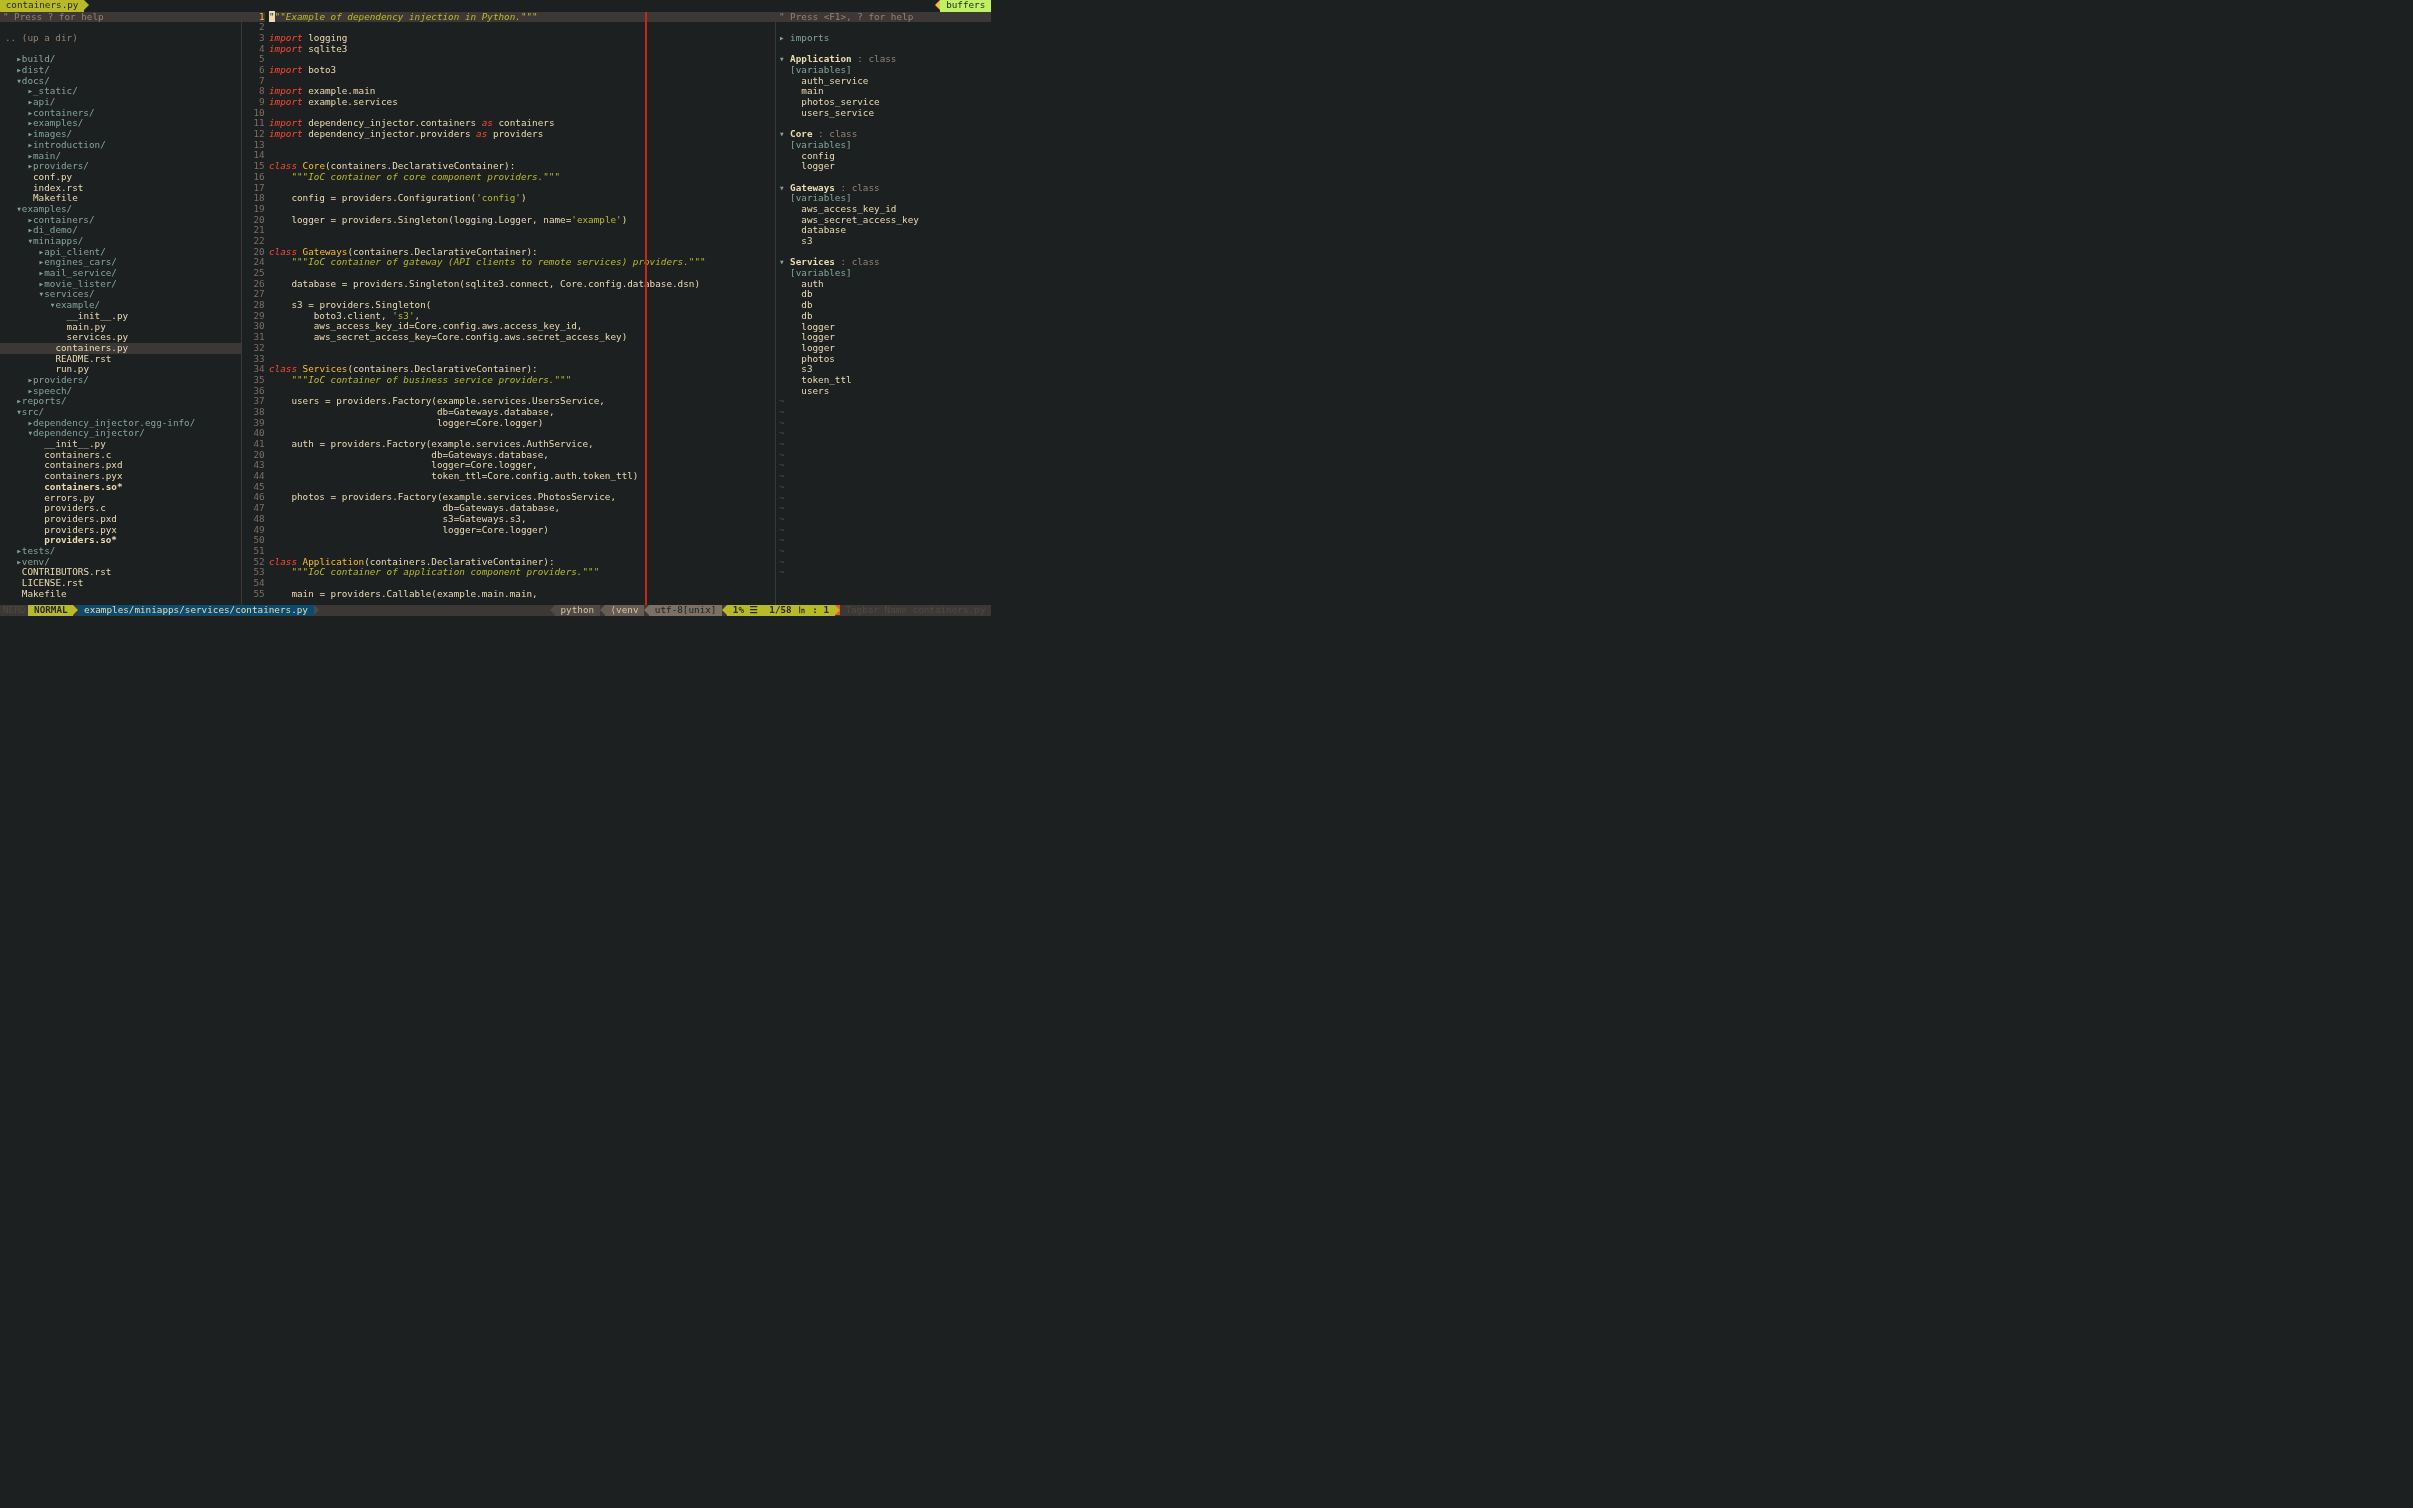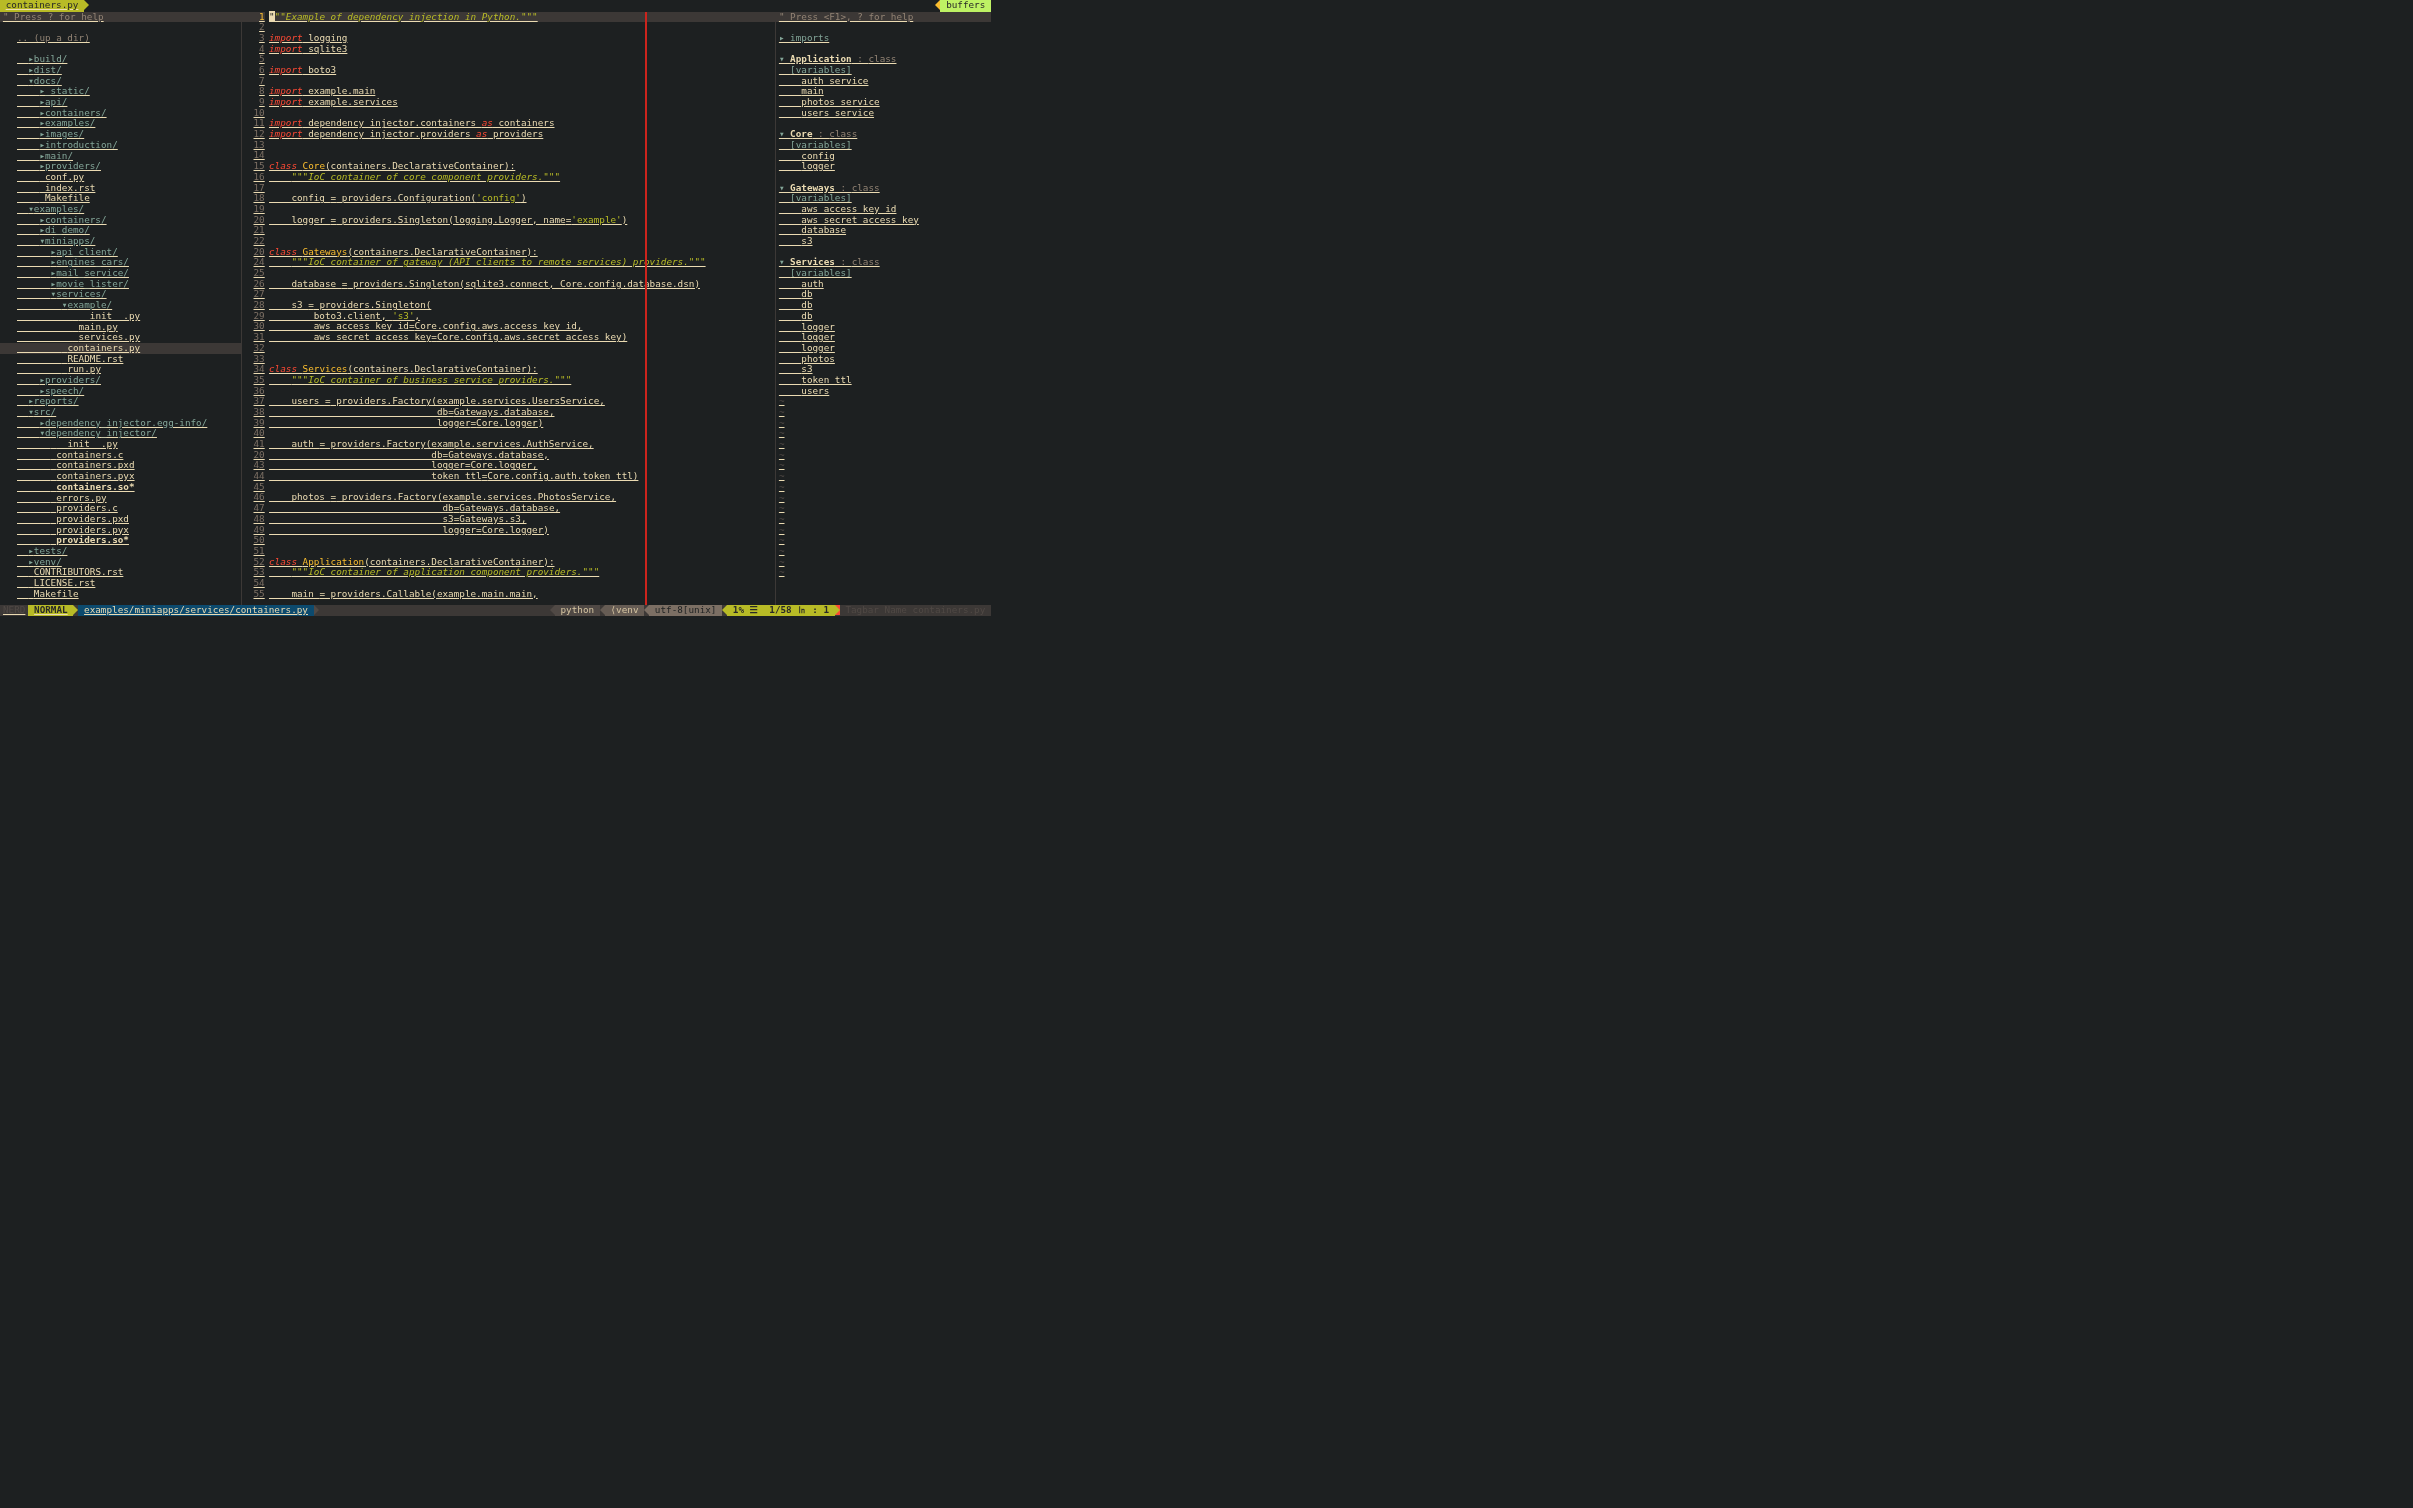--- a/index.html
+++ b/index.html
@@ -6,35 +6,35 @@
   body {
     background: #1d2021;
     color: #ebdbb2;
     font-family: "Menlo", "Consolas", "DejaVu Sans Mono", monospace;
     font-size: 9.3px;
     line-height: 10.7px;
     width: 991px;
     height: 616px;
     overflow: hidden;
   }
-  .screen { display: flex; flex-direction: column; height: 100%; text-decoration: underline; }
+  .screen { display: flex; flex-direction: column; height: 100%; }
   .tabline { height: 11.5px; display: flex; background: #1d2021; position: relative; }
   .tab-active { background: #b8bb26; color: #282828; padding: 0 5.7px; height:11.5px; display:flex; align-items:center;}
   .tab-tri-r { width:0;height:0;border-top:5.7px solid transparent;border-bottom:5.7px solid transparent;border-left:5.7px solid #b8bb26;}
   .tab-right { position:absolute; right:0; top:0; display:flex; height:11.5px;}
   .tab-buffers { background: #bef264; color:#282828; padding:0 5.7px; display:flex;align-items:center;}
   .tab-tri-l { width:0;height:0;border-top:5.7px solid transparent;border-bottom:5.7px solid transparent;border-right:5.7px solid #fabd2f;}
   .panes { flex:1; display:flex; min-height:0; }
   .pane { display:flex; flex-direction:column; min-width:0; }
   .pane-left { width: 241px; }
   .pane-mid { flex:1; border-left:0.7px solid #3c3836; border-right:0.7px solid #3c3836;}
   .pane-right { width: 215px; }
   .pane-head { background:#3c3836; color:#928374; padding:0 2.9px; height:10.8px; display:flex; align-items:center; white-space:pre;}
   .pane-body { flex:1; overflow:hidden; white-space:pre; }
-  .tree-row { height:10.7px; display:flex; align-items:center; padding-left:17px;}
+  .tree-row { height:10.7px; display:flex; align-items:center; padding-left:5px;}
   .tree-row.sel { background:#3c3836; }
   .dim { color:#928374; }
   .bold { font-weight:bold; color:#ebdbb2;}
   .code { display:flex; height:100%;}
   .gutter { width:27px; text-align:right; color:#7c6f64; padding-right:4.3px;}
   .gutter .cur { color:#fabd2f; background:#3c3836;}
   .codecol { flex:1; position:relative;}
   .codeline { height:10.7px; white-space:pre;}
   .codeline.cur { background:#3c3836; }
   .ruler { position:absolute; top:0; bottom:0; left: calc(5.7px * 66); width:1.4px; background:#cc241d; }

